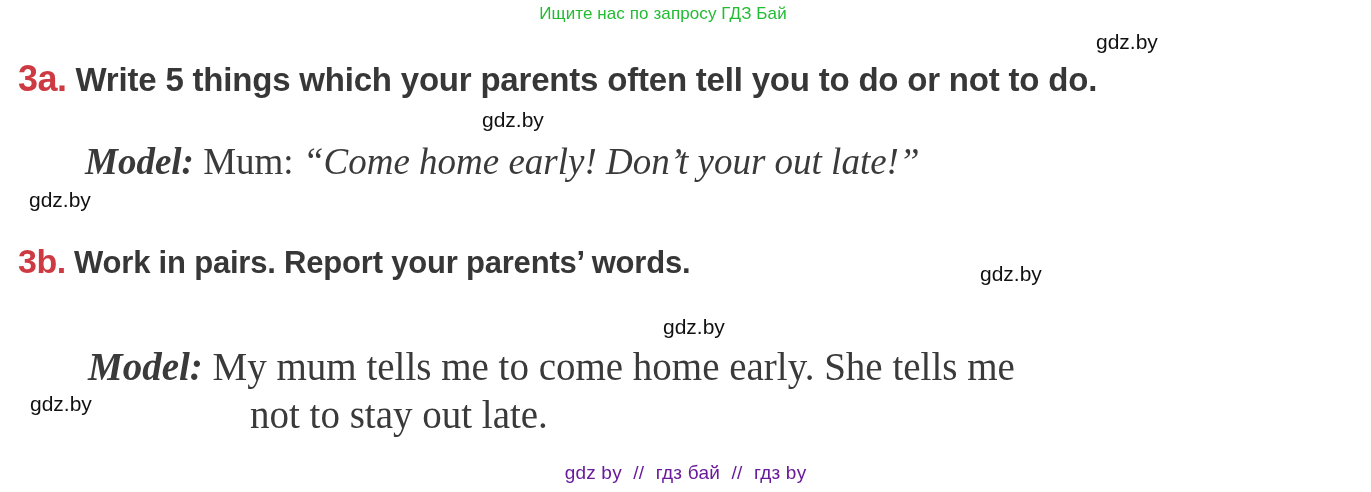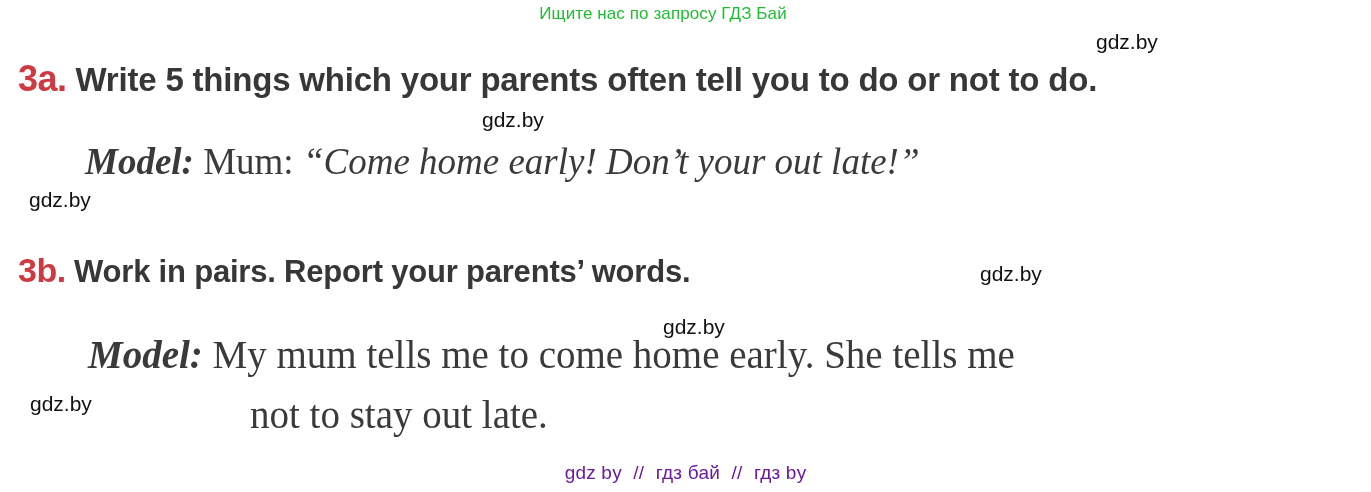--- a/index.html
+++ b/index.html
@@ -57,21 +57,21 @@
     font-size: 33px;
     letter-spacing: -0.2px;
   }
   .task-heading .task-number {
     color: #ce3a42;
     font-weight: bold;
     font-size: 36px;
     letter-spacing: -0.5px;
   }
   .heading-3a { left: 18px; top: 58px; }
-  .heading-3b { left: 18px; top: 251px; font-size: 31px; }
+  .heading-3b { left: 18px; top: 242px; font-size: 31px; }
   .heading-3b .task-number { font-size: 34px; }
 
   
   .model-block {
     position: absolute;
     font-family: "Liberation Serif", serif;
     color: #3a3a3a;
     white-space: nowrap;
   }
   .model-label {
@@ -83,21 +83,21 @@
 
   .model-a {
     left: 85px;
     top: 140px;
     font-size: 37px;
   }
   .model-a .model-label { font-size: 37px; }
 
   .model-b {
     left: 88px;
-    top: 328px;
+    top: 340px;
     font-size: 39px;
     line-height: 1.38;
   }
   .model-b-line2 {
     position: absolute;
     left: 250px;
     top: 392px;
     font-family: "Liberation Serif", serif;
     font-size: 39px;
     color: #3a3a3a;

